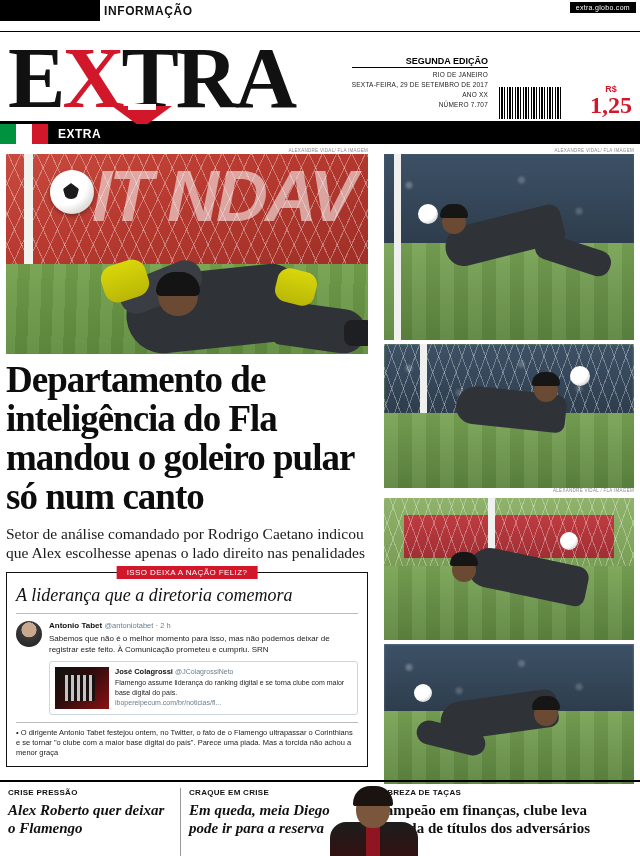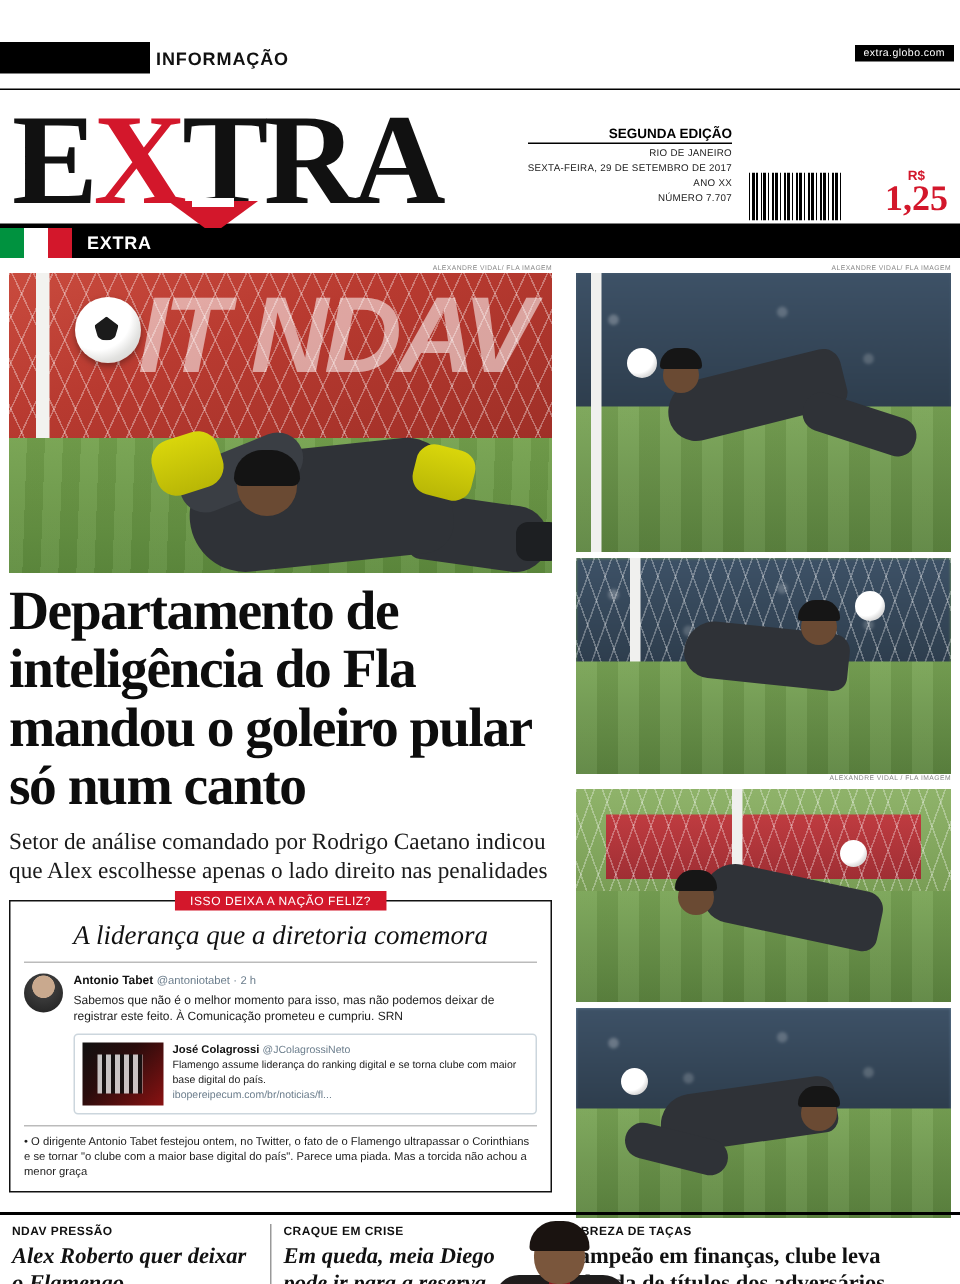--- a/index.html
+++ b/index.html
@@ -14,21 +14,20 @@
     width: 640px; height: 856px;
     background: #fff;
   }
 
   
   .topbar {
     position: relative;
     height: 32px;
     background: #ffffff;
     border-bottom: 1px solid #000;
-    margin-top: 28px;
   }
   .topbar-left {
     position: absolute; left: 0; top: 0;
     width: 100px; height: 21px;
     background: #000;
   }
   .topbar-info {
     position: absolute; left: 104px; top: 4px;
     font-size: 12px; font-weight: bold;
     letter-spacing: 0.6px;
@@ -280,21 +279,20 @@
     background: #d3172b; color: #fff;
     font-size: 8px; font-weight: normal;
     letter-spacing: 0.4px;
     padding: 2px 10px;
     white-space: nowrap;
   }
   .tweet-title {
     font-family: "Liberation Serif", serif;
     font-style: italic;
     font-size: 18px;
-    text-align: center;
     color: #111;
     border-bottom: 1px solid #bbb;
     padding-bottom: 7px;
     margin-bottom: 7px;
   }
   .tw-row { display: flex; gap: 7px; }
   .tw-av {
     width: 26px; height: 26px; border-radius: 50%;
     background: radial-gradient(circle at 50% 34%, #c9a98e 0 34%, #3a3a3a 36%, #1e1e1e 100%);
     flex: 0 0 26px;
@@ -595,21 +593,21 @@
         <div class="phead" style="left:150px; top:58px; width:24px; height:24px;"></div>
         <div class="phair" style="left:148px; top:52px; width:28px; height:14px;"></div>
         <div class="player" style="left:32px; top:82px; width:70px; height:24px; transform:rotate(14deg); border-radius:12px;"></div>
         <div class="ball-sm" style="left:30px; top:40px; width:18px; height:18px;"></div>
       </div>
     </div>
   </div>
 
   <div class="bottom">
     <div class="bcell b1">
-      <div class="bkicker">NDAV PRESSÃO</div>
+      <div class="bkicker">CRISE PRESSÃO</div>
       <div class="btitle">Alex Roberto quer deixar o Flamengo</div>
     </div>
     <div class="bcell b2">
       <div class="bkicker">CRAQUE EM CRISE</div>
       <div class="btitle">Em queda, meia Diego pode ir para a reserva</div>
     </div>
     <div class="bcell b3">
       <div class="bkicker">POBREZA DE TAÇAS</div>
       <div class="btitle">Campeão em finanças, clube leva goleada de títulos dos adversários</div>
     </div>

